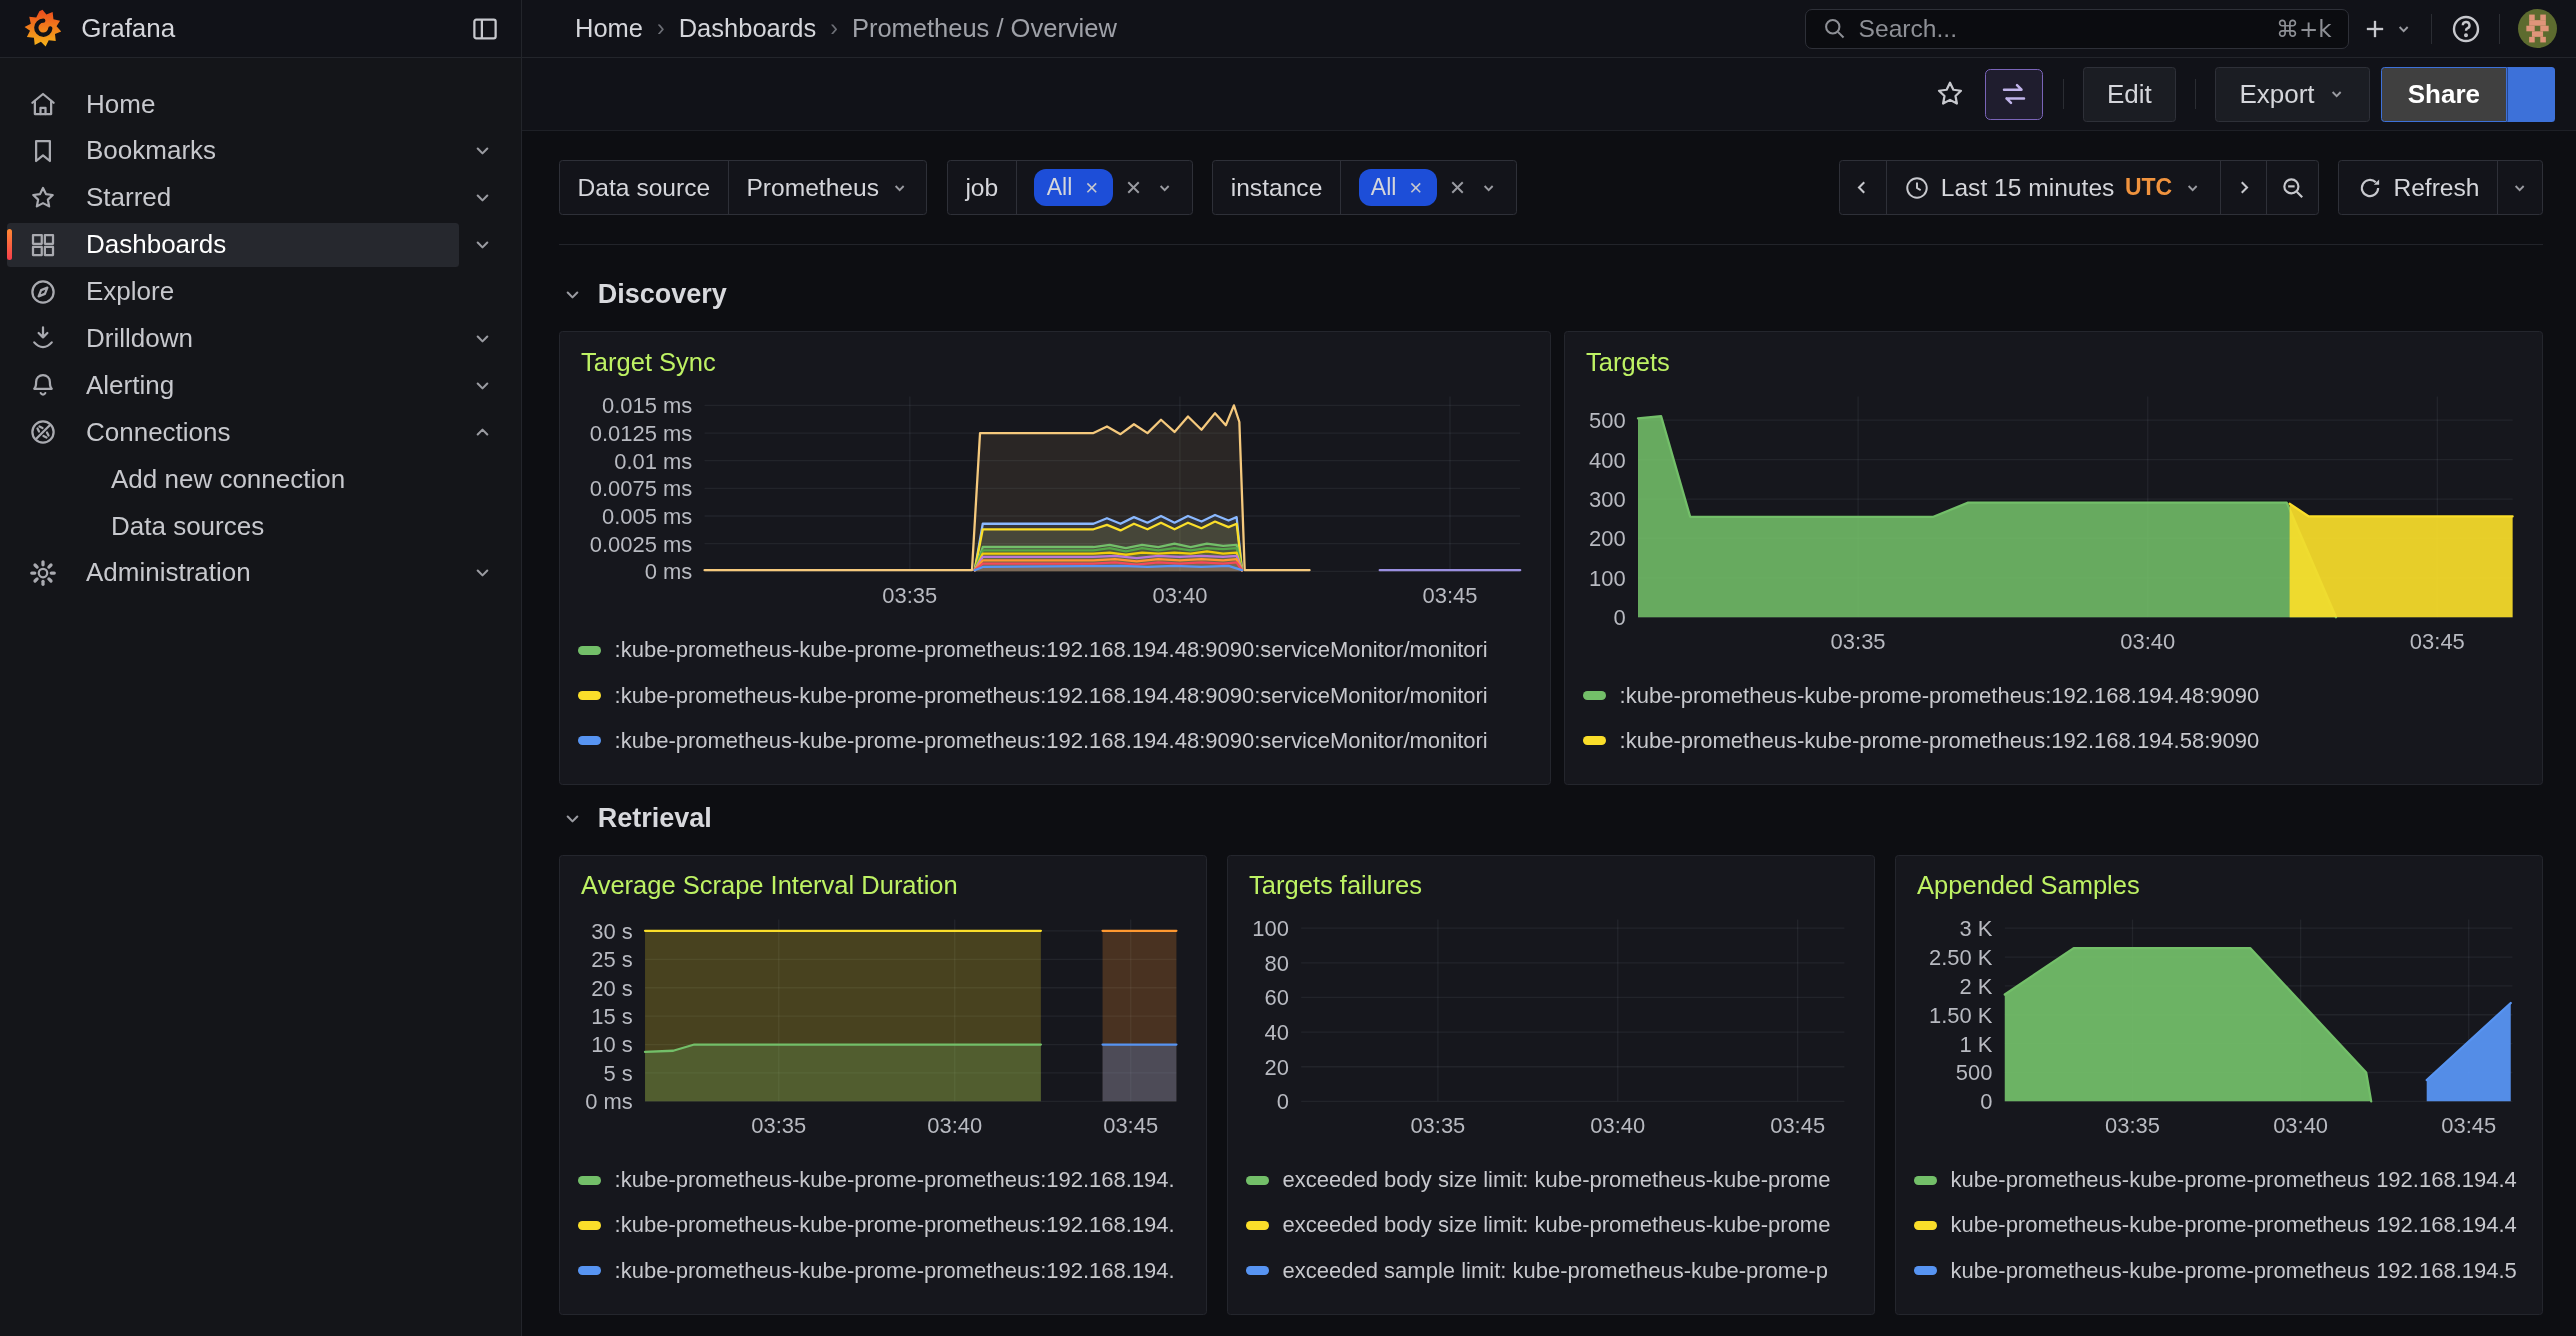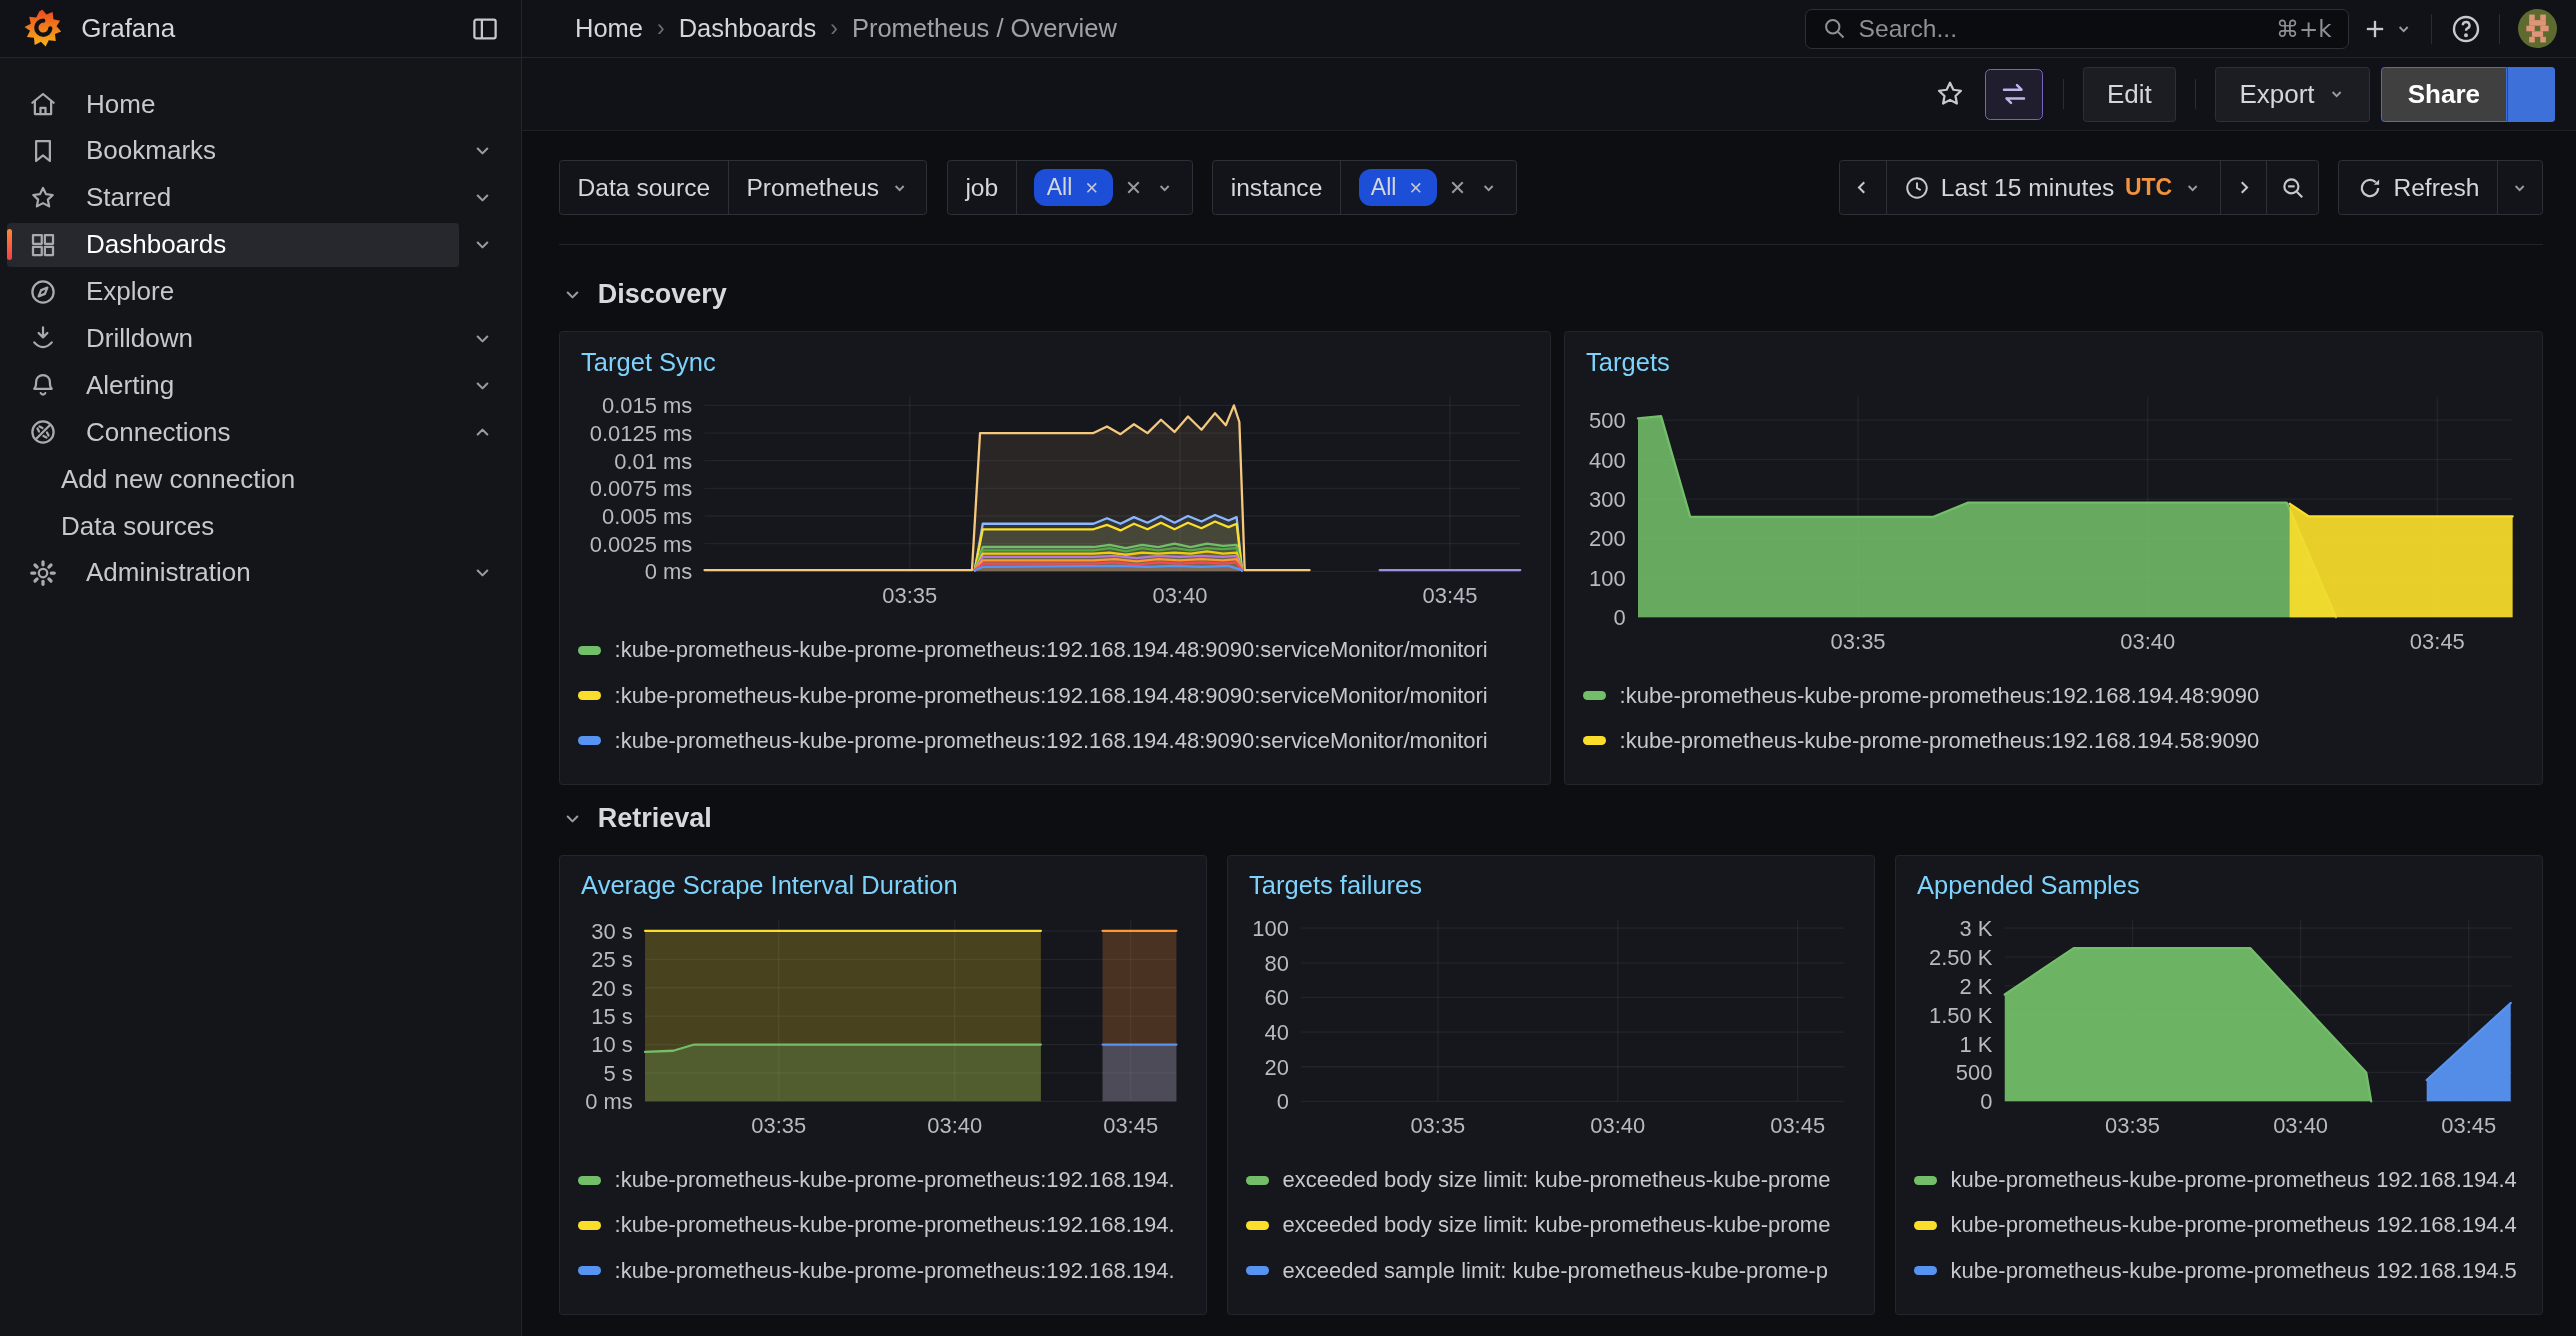--- a/index.html
+++ b/index.html
@@ -31,21 +31,21 @@
   .sidebar{position:absolute;top:58px;left:0;bottom:0;width:522px;background:#141519;
     border-right:0.9px solid #23252b;padding-top:23px;z-index:20}
   .nav-row{display:flex;align-items:center;height:46px;padding:0 16px 0 7px;margin-bottom:0.9px}
   .nav-btn{flex:1;display:flex;align-items:center;gap:28px;height:44px;padding-left:21px;border-radius:3.5px;
     position:relative;cursor:pointer;color:#c7c8cd}
   .nav-btn .nav-label{font-size:26px}
   .nav-row.active .nav-btn{background:#26282e;color:#fff}
   .accent-bar{position:absolute;left:0;top:6.2px;bottom:6.2px;width:5.3px;border-radius:2.6px;
     background:linear-gradient(180deg,#ff8833,#f53e4c)}
   .nav-chevron{width:46px;height:44px;display:flex;align-items:center;justify-content:center;cursor:pointer;color:#9a9ba1}
-  .nav-sub{display:flex;align-items:center;height:46px;padding-left:61px;font-size:26px;color:#c7c8cd;cursor:pointer;margin-bottom:0.9px}
+  .nav-sub{display:flex;align-items:center;height:46px;padding-left:111px;font-size:26px;color:#c7c8cd;cursor:pointer;margin-bottom:0.9px}
   
   .main{position:absolute;top:58px;left:522px;right:0;bottom:0;overflow:hidden}
   .actions-row{height:73px;display:flex;align-items:center;justify-content:flex-end;gap:10.6px;
     padding-right:21px;border-bottom:0.9px solid #1e2026;background:#111218}
   .btn{display:flex;align-items:center;gap:12.3px;height:55px;padding:0 23px;border-radius:3.5px;
     border:0.9px solid #2e3038;background:#1b1d23;color:#d5d6db;font-size:26px;cursor:pointer;white-space:nowrap}
   .btn.primary{background:#404040;border-color:#3d71d9;color:#fff;font-weight:700;border-radius:3.5px 0 0 3.5px;padding:0 26px}
   .btn.primary-cap{background:#3d71d9;border:0.9px solid #3d71d9;border-left:0.9px solid rgba(10,20,60,.45);
     border-radius:0 3.5px 3.5px 0;width:46px;height:55px;display:flex;align-items:center;justify-content:center;color:#fff;cursor:pointer}
   .split{display:flex}
@@ -65,21 +65,21 @@
   .utc{color:#f0933e;font-weight:700;font-size:23px}
   
   .dash{padding:28px 33px 17.6px 37px}
   .section-h{display:flex;align-items:center;gap:14px;height:37px;margin:3.5px 0 17.6px 1.8px;cursor:pointer}
   .section-h .sec-title{font-size:27px;font-weight:700;color:#d8d9dd}
   .prow{display:grid;margin-bottom:33px}
   .prow.two{grid-template-columns:992px 1fr;gap:13px;height:436px}
   .prow.three{grid-template-columns:1fr 1fr 1fr;gap:20px;height:443px}
   .panel{background:#16171d;border:0.9px solid #24262d;border-radius:3.5px;padding:14px 17.6px 10.6px 17.6px;
     display:flex;flex-direction:column;min-width:0}
-  .panel-title{font-size:25.5px;font-weight:500;color:#7dd3fc;margin:1.8px 0 8.8px 3.5px;cursor:pointer}
+  .panel-title{font-size:25.5px;font-weight:500;color:#bef264;margin:1.8px 0 8.8px 3.5px;cursor:pointer}
   .chart{flex:1;min-height:0}
   .legend{list-style:none;margin-top:27px}
   .legend li{display:flex;align-items:center;gap:14px;height:26px;margin-bottom:19.3px;cursor:pointer;overflow:hidden}
   .legend .dash-mark{flex:0 0 23px;height:8.8px;border-radius:4.4px}
   .legend .ltext{font-size:22px;color:#c7c8cd;white-space:nowrap;overflow:hidden}
 </style>
 </head>
 <body>
 
 <header class="topbar">

